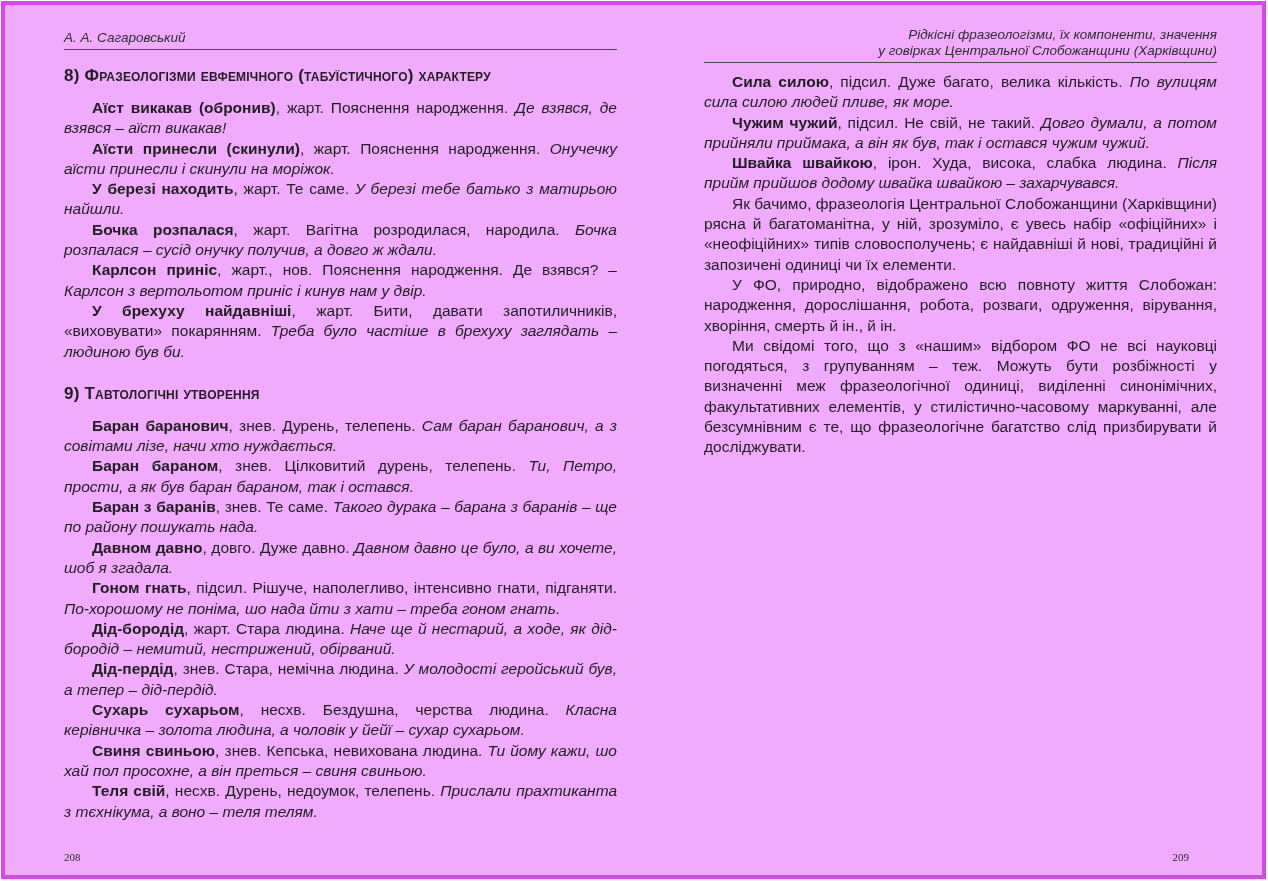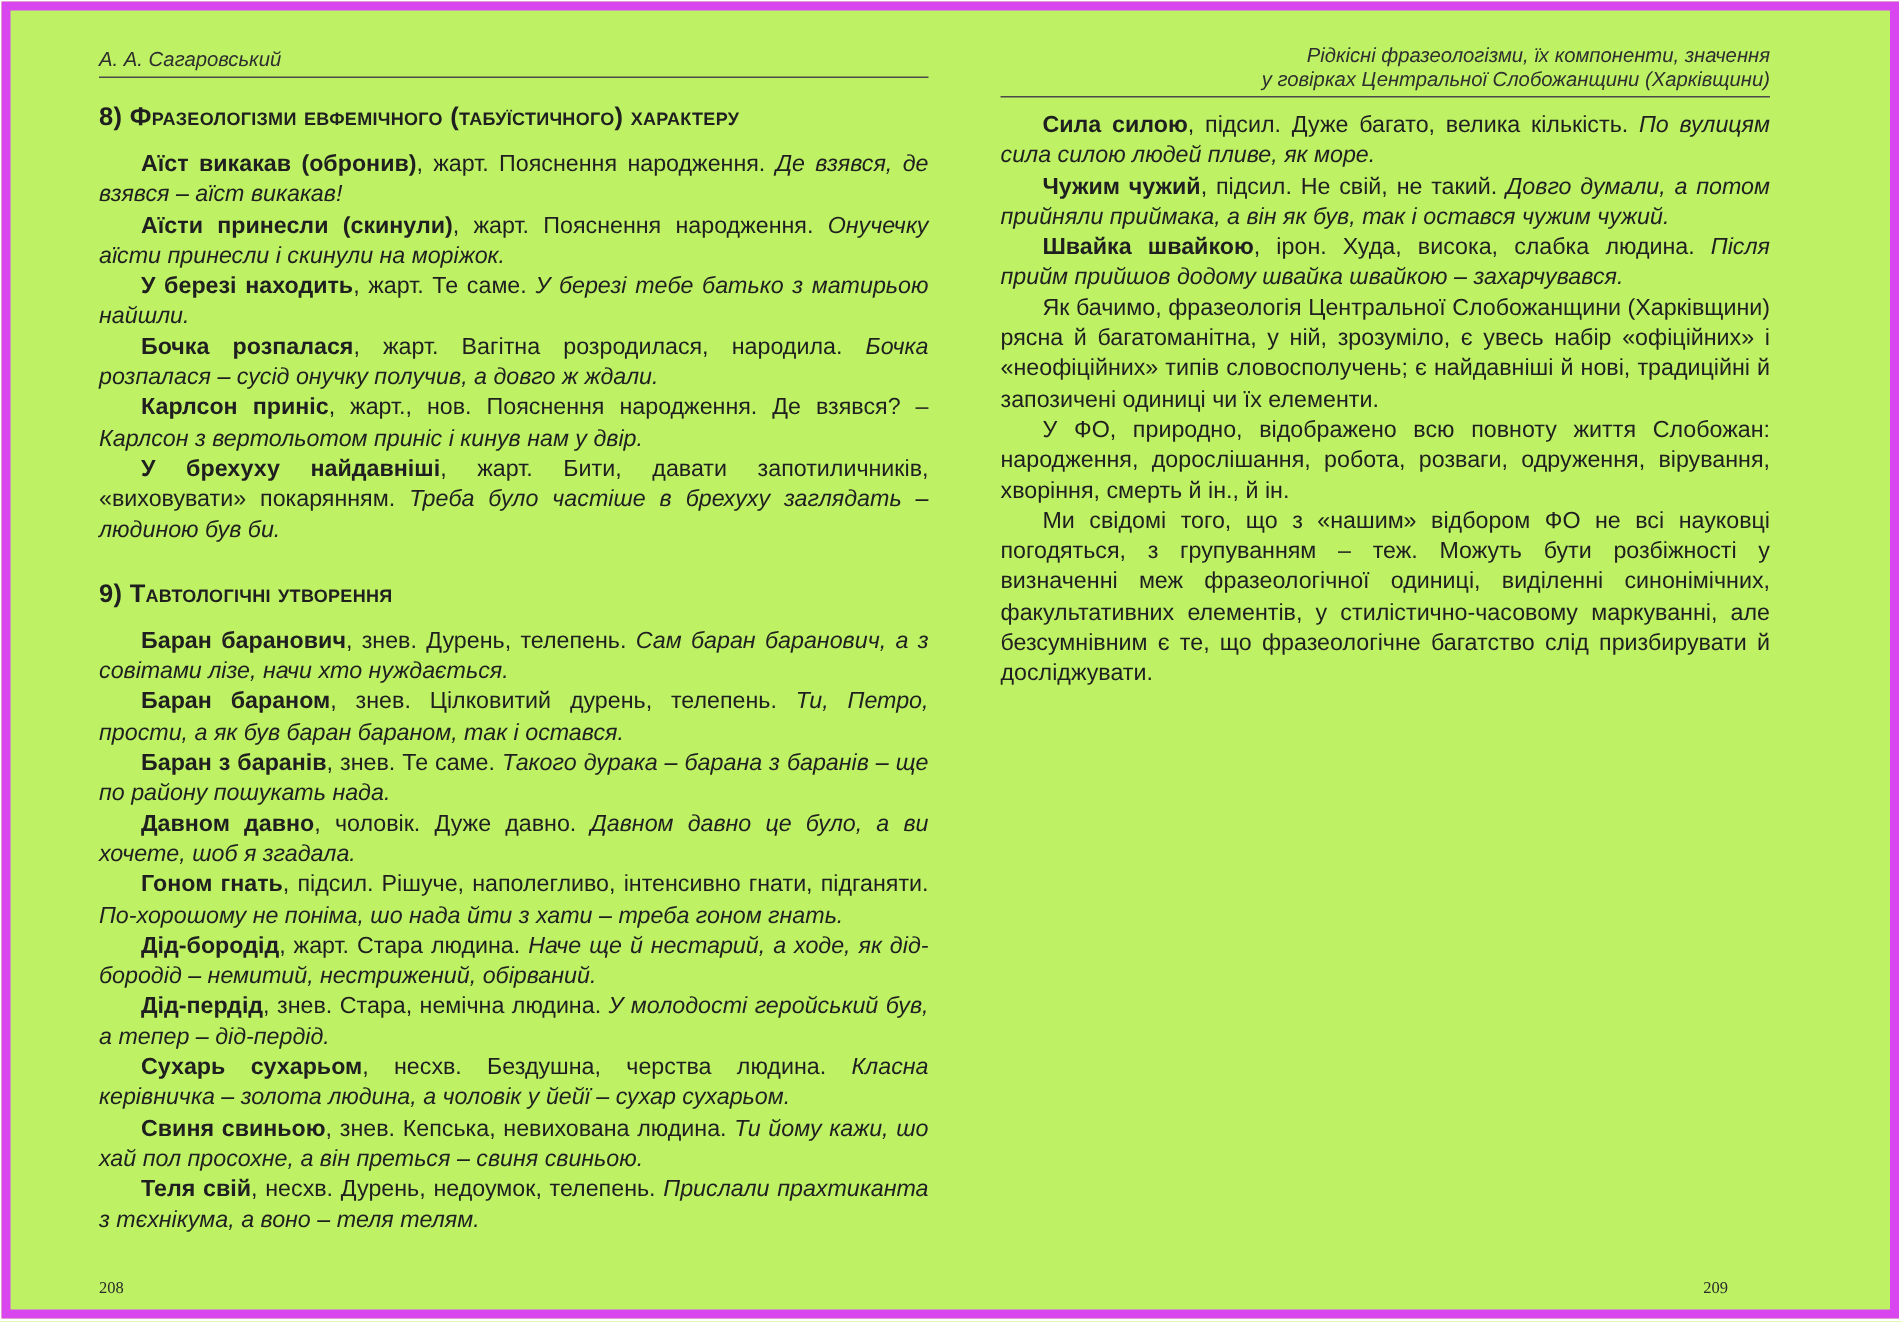--- a/index.html
+++ b/index.html
@@ -3,25 +3,25 @@
 <meta charset="utf-8">
 <style>
   html, body { margin:0; padding:0; }
   body {
     width:1268px; height:881px; background:#ffffff;
     font-family:"Liberation Sans", sans-serif; color:#1f1f1f;
     position:relative; overflow:hidden;
   }
   .frame {
     position:absolute; left:1px; top:1px; right:2px; bottom:2px;
-    border:6px solid #d946ef; background:#bef264;
+    border:4px solid #d946ef; background:#f0abfc;
   }
   .page { position:absolute; top:22px; height:836px; }
   .page-left  { left:59px;  width:553px; }
-  .page-right { left:660px; width:513px; }
+  .page-right { left:699px; width:513px; }
 
   .running-header {
     border-bottom:1px solid #4a4a4a; padding-bottom:3px;
     font-style:italic; font-size:13.5px; line-height:16px; color:#2e2e2e;
     display:flex; flex-direction:column; justify-content:flex-end; min-height:19px;
   }
   .running-header.right-align { text-align:right; }
 
   .body-text { font-size:15.5px; line-height:20.3px; text-align:justify; }
   .page-left  .body-text { margin-top:0; }
@@ -60,21 +60,21 @@
           <p class="para"><span class="run-bold">У березі находить</span><span class="run-normal">, жарт. Те саме. </span><span class="run-italic">У березі тебе батько з матирьою найшли.</span></p>
           <p class="para"><span class="run-bold">Бочка розпалася</span><span class="run-normal">, жарт. Вагітна розродилася, народила. </span><span class="run-italic">Бочка розпалася – сусід онучку получив, а довго ж ждали.</span></p>
           <p class="para"><span class="run-bold">Карлсон приніс</span><span class="run-normal">, жарт., нов. Пояснення народження. Де взявся? – </span><span class="run-italic">Карлсон з вертольотом приніс і кинув нам у двір.</span></p>
           <p class="para"><span class="run-bold">У брехуху найдавніші</span><span class="run-normal">, жарт. Бити, давати запотиличників, «виховувати» покарянням. </span><span class="run-italic">Треба було частіше в брехуху заглядать – людиною був би.</span></p>
         </div>
       <h2 class="section-heading heading-later">9) Тавтологічні утворення</h2>
       <div>
           <p class="para"><span class="run-bold">Баран баранович</span><span class="run-normal">, знев. Дурень, телепень. </span><span class="run-italic">Сам баран баранович, а з совітами лізе, начи хто нуждається.</span></p>
           <p class="para"><span class="run-bold">Баран бараном</span><span class="run-normal">, знев. Цілковитий дурень, телепень. </span><span class="run-italic">Ти, Петро, прости, а як був баран бараном, так і остався.</span></p>
           <p class="para"><span class="run-bold">Баран з баранів</span><span class="run-normal">, знев. Те саме. </span><span class="run-italic">Такого дурака – барана з баранів – ще по району пошукать нада.</span></p>
-          <p class="para"><span class="run-bold">Давном давно</span><span class="run-normal">, чоловік. Дуже давно. </span><span class="run-italic">Давном давно це було, а ви хочете, шоб я згадала.</span></p>
+          <p class="para"><span class="run-bold">Давном давно</span><span class="run-normal">, довго. Дуже давно. </span><span class="run-italic">Давном давно це було, а ви хочете, шоб я згадала.</span></p>
           <p class="para"><span class="run-bold">Гоном гнать</span><span class="run-normal">, підсил. Рішуче, наполегливо, інтенсивно гнати, підганяти. </span><span class="run-italic">По-хорошому не поніма, шо нада йти з хати – треба гоном гнать.</span></p>
           <p class="para"><span class="run-bold">Дід-бородід</span><span class="run-normal">, жарт. Стара людина. </span><span class="run-italic">Наче ще й нестарий, а ходе, як дід-бородід – немитий, нестрижений, обірваний.</span></p>
           <p class="para"><span class="run-bold">Дід-пердід</span><span class="run-normal">, знев. Стара, немічна людина. </span><span class="run-italic">У молодості геройський був, а тепер – дід-пердід.</span></p>
           <p class="para"><span class="run-bold">Сухарь сухарьом</span><span class="run-normal">, несхв. Бездушна, черства людина. </span><span class="run-italic">Класна керівничка – золота людина, а чоловік у йейї – сухар сухарьом.</span></p>
           <p class="para"><span class="run-bold">Свиня свиньою</span><span class="run-normal">, знев. Кепська, невихована людина. </span><span class="run-italic">Ти йому кажи, шо хай пол просохне, а він преться – свиня свиньою.</span></p>
           <p class="para"><span class="run-bold">Теля свій</span><span class="run-normal">, несхв. Дурень, недоумок, телепень. </span><span class="run-italic">Прислали прахтиканта з тєхнікума, а воно – теля телям.</span></p>
         </div>
     </div>
     <div class="page-number pn-left">208</div>
   </div>

